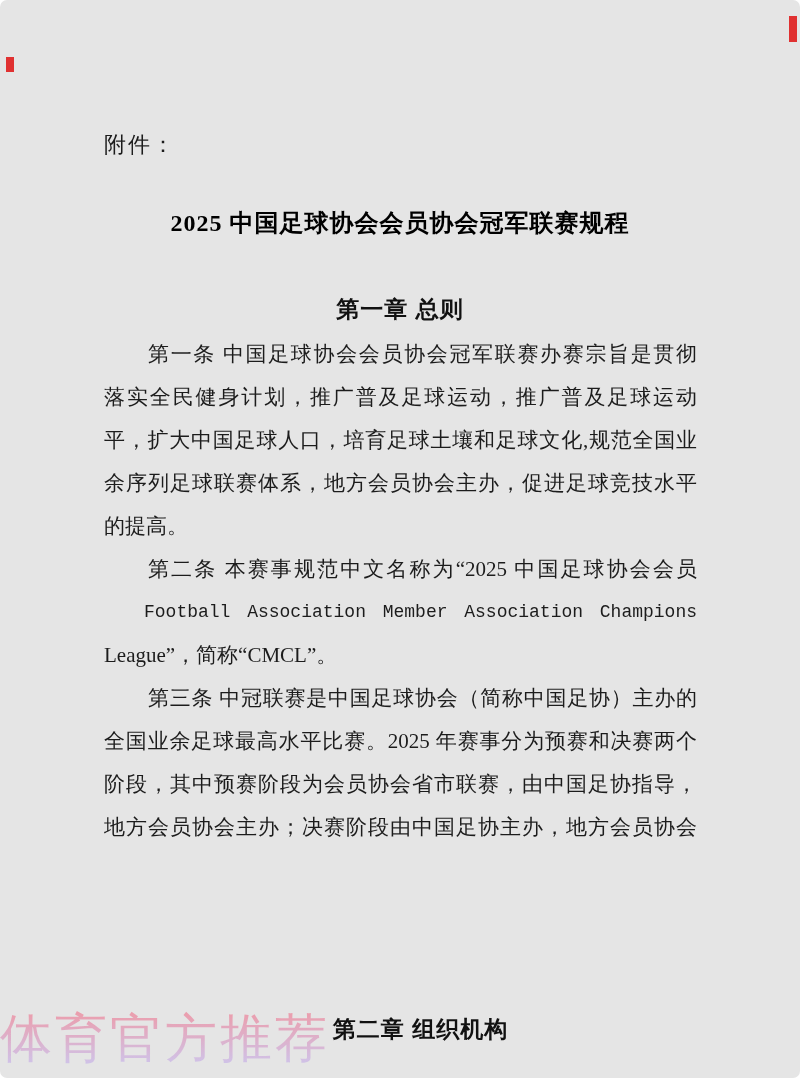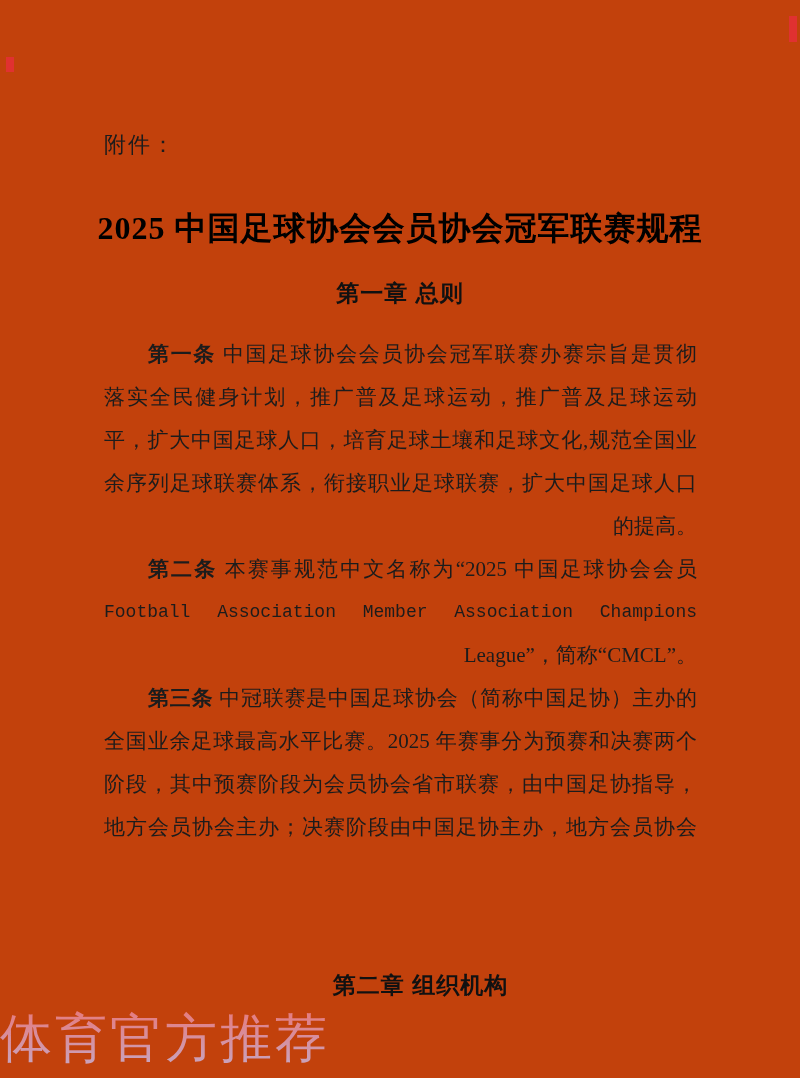--- a/index.html
+++ b/index.html
@@ -4,61 +4,62 @@
 <style>
   html, body { margin: 0; padding: 0; }
   body {
     width: 800px; height: 1078px;
     background: #ffffff;
     position: relative;
     overflow: hidden;
     font-family: "Liberation Serif", "DejaVu Serif", serif;
     color: #1c1c1c;
   }
-  .page { position: absolute; inset: 0; background: #c2410c; }
+  .page { position: absolute; inset: 0; background: #e5e5e5; border-radius: 7px; }
 
   
   .red-mark { position: absolute; background: var(--artifact-color, #e03131); }
   .red-mark-left  { left: 6px;  top: 57px; width: 8px; height: 15px; }
   .red-mark-right { left: 789px; top: 16px; width: 8px; height: 26px; }
 
   .attachment-label {
     position: absolute; left: 104px; top: 130px;
     font-size: 22px; letter-spacing: 2px;
   }
 
   .doc-title {
     position: absolute; left: 0; right: 0; top: 207px;
     text-align: center;
-    font-size: 32px; font-weight: bold; color: #000000;
+    font-size: 24px; font-weight: bold; color: #000000;
     letter-spacing: 1px;
   }
 
   .chapter-heading {
     position: absolute; left: 0; right: 0;
     text-align: center;
     font-family: "Liberation Sans", "DejaVu Sans", sans-serif;
     font-size: 23px; font-weight: bold; color: #111111;
     letter-spacing: 1px;
   }
-  .chapter-1 { top: 278px; }
-  .chapter-2 { top: 970px; margin-left: 41px; }
+  .chapter-1 { top: 294px; }
+  .chapter-2 { top: 1014px; margin-left: 41px; }
 
   .doc-body {
     position: absolute; left: 104px; top: 333px; width: 593px;
     font-size: 21px; line-height: 43px;
   }
-  .doc-line { text-align: right; }
+  .doc-line { text-align: left; }
   .doc-line.justify { text-align: justify; text-align-last: justify; }
   .doc-line.indent { text-indent: 44px; }
   .doc-line.latin {
     font-family: "Liberation Mono", "DejaVu Sans Mono", monospace;
     font-size: 18px;
+    margin-left: 40px;
   }
-  .doc-line b { font-weight: bold; }
+  .doc-line b { font-weight: normal; }
 
   .watermark {
     position: absolute; left: 0; right: 0; top: 1004px;
     text-align: left;
     font-family: "Liberation Serif", "DejaVu Serif", serif;
     font-size: 52px; letter-spacing: 3px;
     font-weight: normal;
     background: linear-gradient(180deg, var(--wm-top, #ee8b9d) 10%, var(--wm-bottom, #c9beee) 90%);
     -webkit-background-clip: text;
     background-clip: text;
@@ -78,21 +79,21 @@
   <div class="attachment-label">附件：</div>
 
   <div class="doc-title">2025 中国足球协会会员协会冠军联赛规程</div>
 
   <div class="chapter-heading chapter-1">第一章 总则</div>
 
   <div class="doc-body" id="doc-body">
       <div class="doc-line justify indent"><b>第一条</b> 中国足球协会会员协会冠军联赛办赛宗旨是贯彻</div>
       <div class="doc-line justify">落实全民健身计划，推广普及足球运动，推广普及足球运动</div>
       <div class="doc-line justify">平，扩大中国足球人口，培育足球土壤和足球文化,规范全国业</div>
-      <div class="doc-line justify">余序列足球联赛体系，衔接职业足球联赛，扩大中国足球人口</div>
+      <div class="doc-line justify">余序列足球联赛体系，地方会员协会主办，促进足球竞技水平</div>
       <div class="doc-line">的提高。</div>
       <div class="doc-line justify indent"><b>第二条</b> 本赛事规范中文名称为“2025 中国足球协会会员</div>
       <div class="doc-line justify latin">Football Association Member Association Champions</div>
       <div class="doc-line">League”，简称“CMCL”。</div>
       <div class="doc-line justify indent"><b>第三条</b> 中冠联赛是中国足球协会（简称中国足协）主办的</div>
       <div class="doc-line justify">全国业余足球最高水平比赛。2025 年赛事分为预赛和决赛两个</div>
       <div class="doc-line justify">阶段，其中预赛阶段为会员协会省市联赛，由中国足协指导，</div>
       <div class="doc-line justify">地方会员协会主办；决赛阶段由中国足协主办，地方会员协会</div>
     </div>
 

